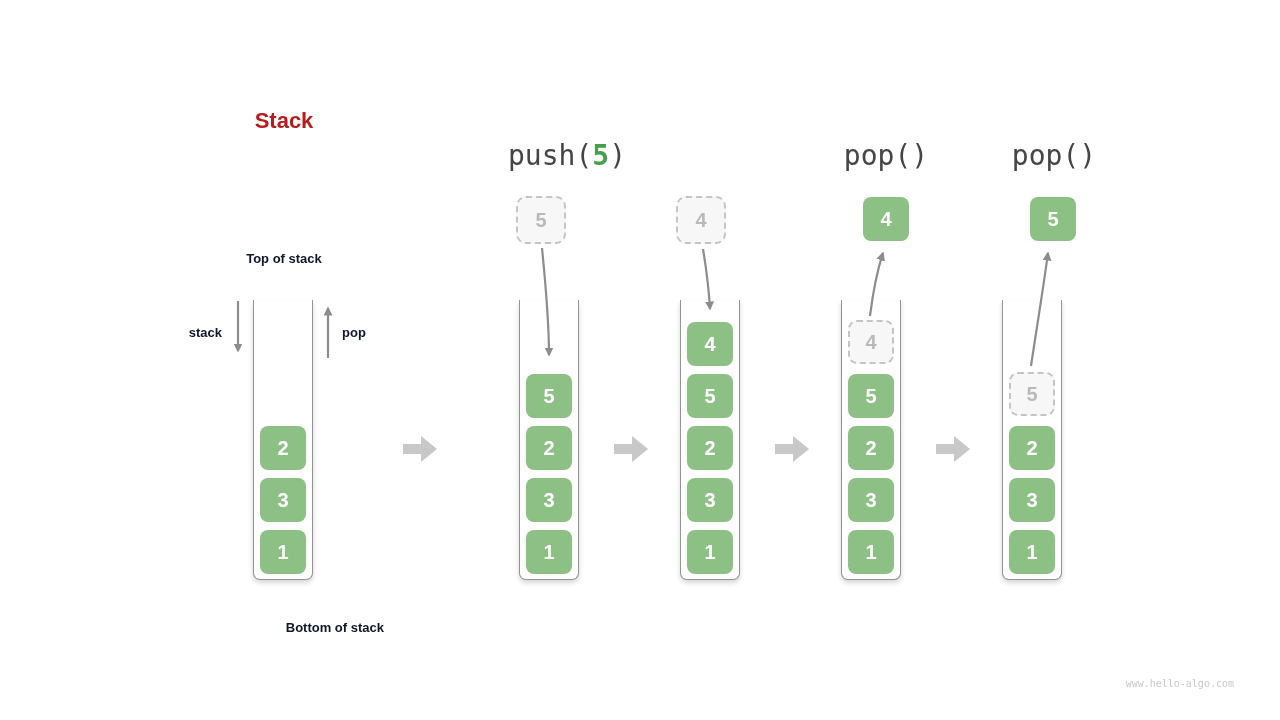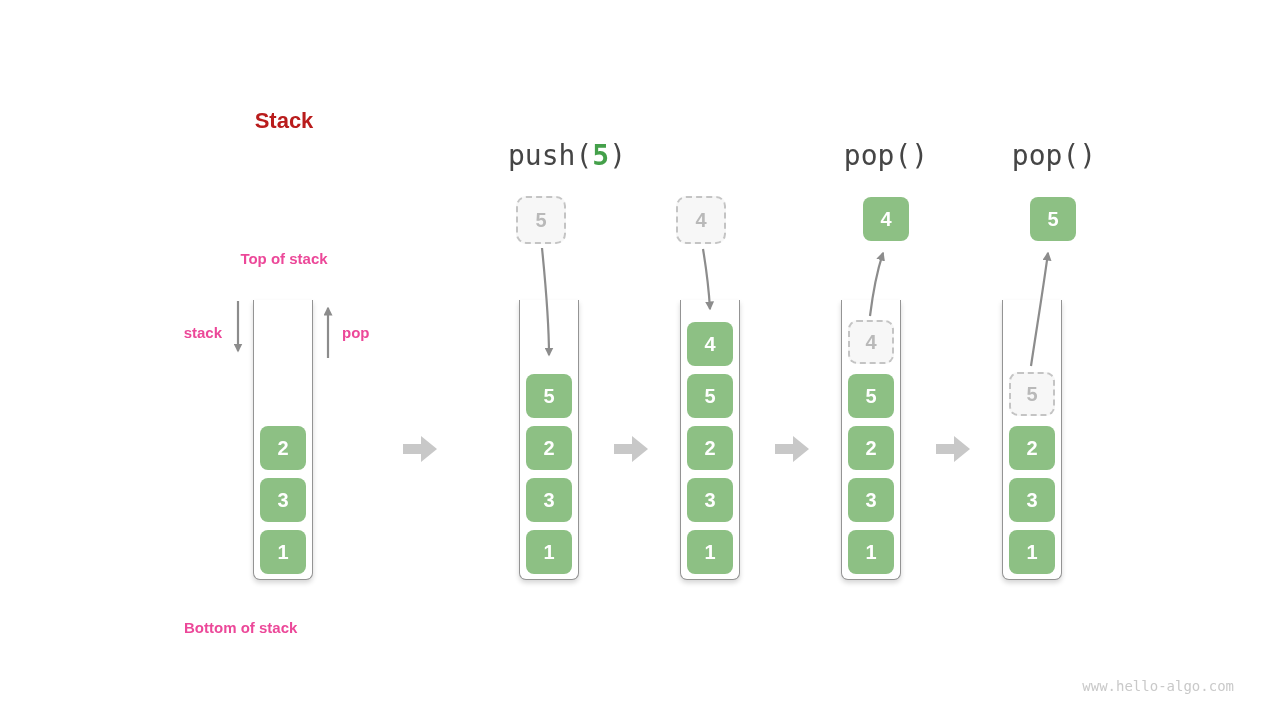--- a/index.html
+++ b/index.html
@@ -2,21 +2,21 @@
 <html><head>
 <meta charset="utf-8">
 <style>
   html,body{margin:0;padding:0;background:#ffffff;}
   #stage{
     position:relative;width:1280px;height:720px;background:#ffffff;overflow:hidden;
     font-family:"Liberation Sans", sans-serif;
   }
   .abs{position:absolute;}
   .lbl{
-    color:#ec4899;font-weight:bold;font-size:15px;line-height:22px;
+    color:#0f172a;font-weight:bold;font-size:13px;line-height:22px;
   }
   .title{
     color:#b91c1c;font-weight:bold;font-size:22px;line-height:26px;text-align:center;
   }
   .mono{
     font-family:"DejaVu Sans Mono", monospace;
   }
   .op-header{
     font-size:28px;line-height:26px;color:#454545;text-align:center;width:200px;
   }
@@ -37,32 +37,32 @@
     border:2px dashed #c4c4c4;box-sizing:border-box;
     color:#b9b9b9;border-radius:9px;
   }
   .float-ghost{
     width:50px;height:48px;background:#f7f7f7;
     border:2px dashed #c4c4c4;box-sizing:border-box;
     color:#b9b9b9;border-radius:10px;font-weight:bold;font-size:20px;
     display:flex;align-items:center;justify-content:center;
   }
   .watermark{
-    color:#c9c9c9;font-size:14px;
+    color:#c9c9c9;font-size:10px;
   }
   svg.overlay{position:absolute;left:0;top:0;pointer-events:none;}
 </style>
 </head>
 <body>
 
 <div id="stage">
 
   <div class="abs title" style="left:200px;top:108px;width:168px">Stack</div>
   <div class="abs lbl" style="left:184px;top:248px;width:200px;text-align:center">Top of stack</div>
-  <div class="abs lbl" style="left:184px;top:617px;width:200px;text-align:left">Bottom of stack</div>
+  <div class="abs lbl" style="left:184px;top:617px;width:200px;text-align:right">Bottom of stack</div>
   <div class="abs lbl" style="left:140px;top:322px;width:82px;text-align:right">stack</div>
   <div class="abs lbl" style="left:342px;top:322px;width:80px;text-align:left">pop</div>
 
   <div class="abs mono op-header" style="left:467px;top:143px">
     <span>push(</span><span class="green-arg">5</span><span>)</span>
   </div>
   <div class="abs mono op-header" style="left:786px;top:143px">
     <span>pop()</span><span class="green-arg"></span><span></span>
   </div>
   <div class="abs mono op-header" style="left:954px;top:143px">

